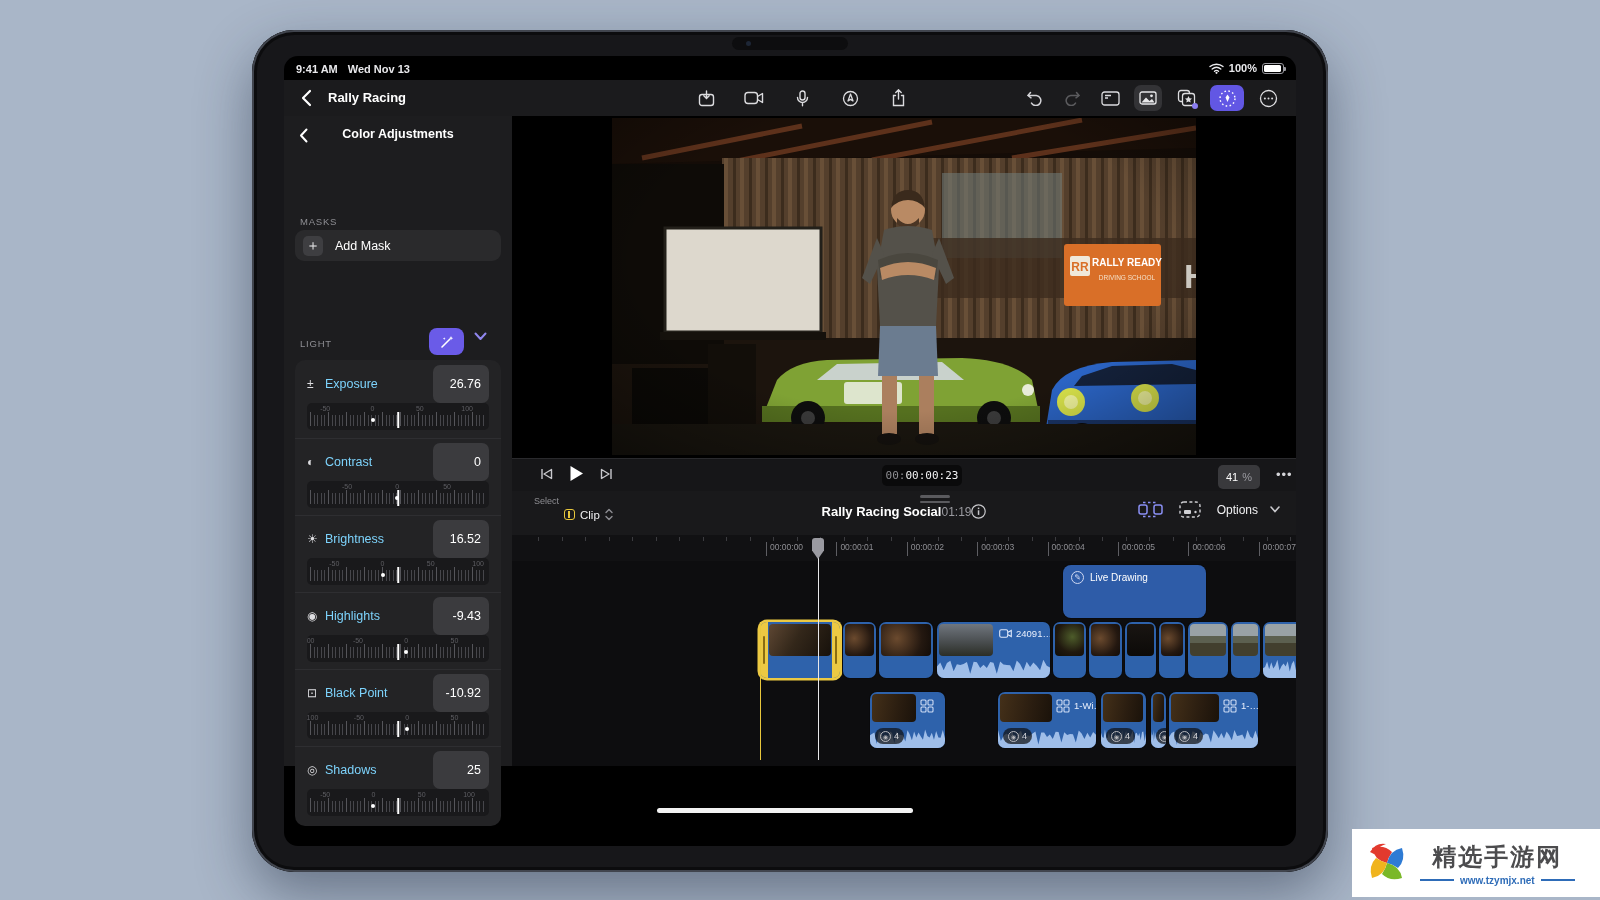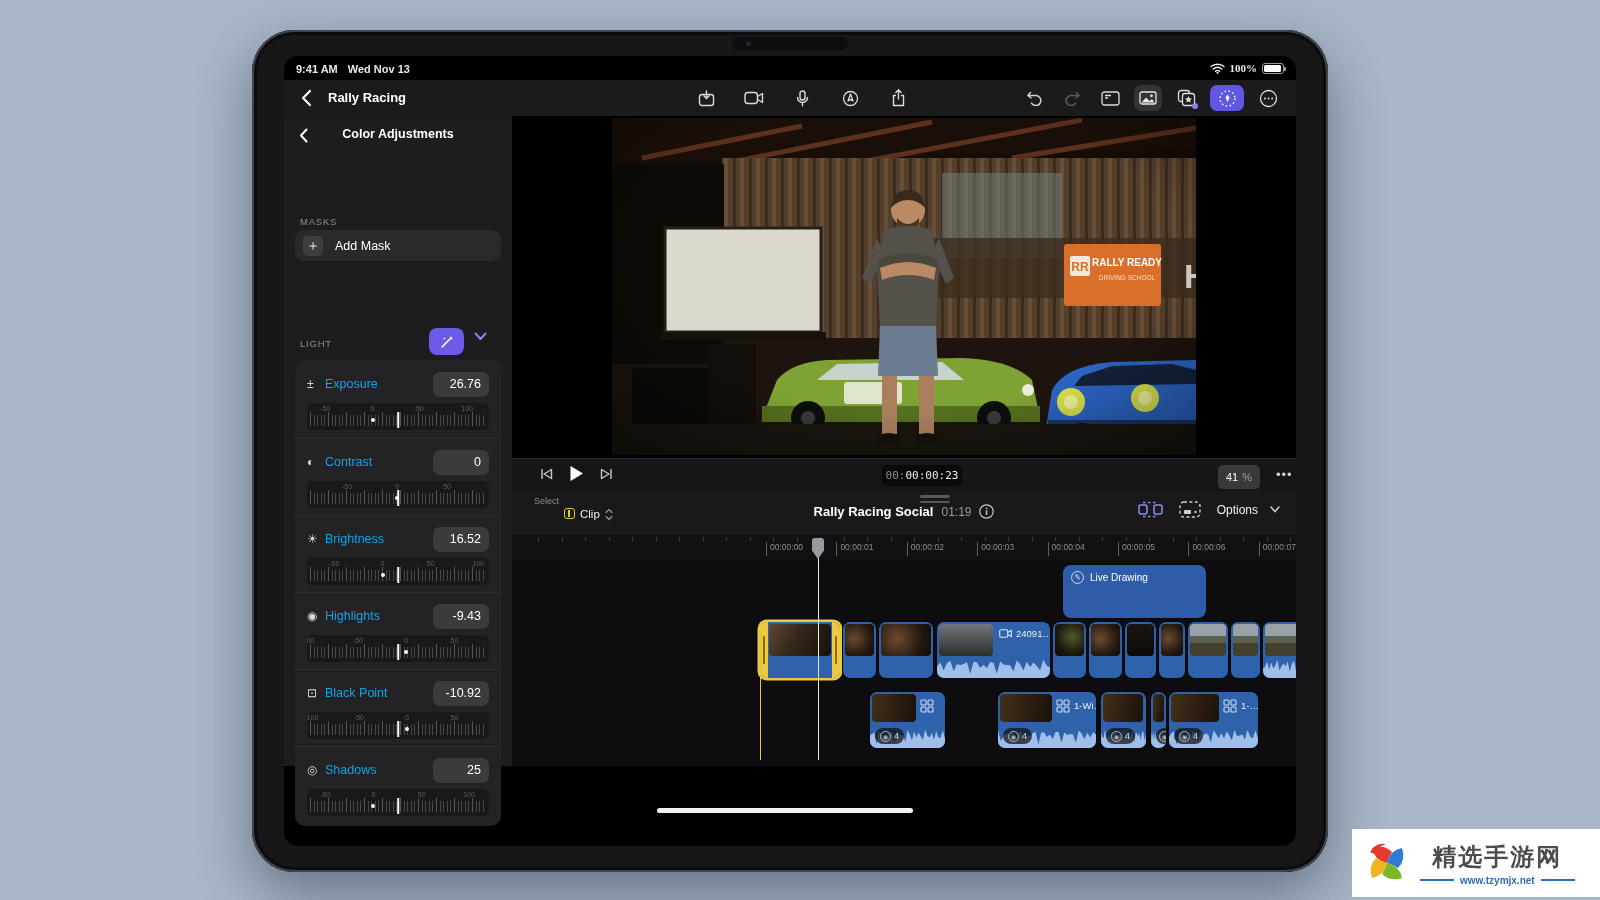--- a/index.html
+++ b/index.html
@@ -11,21 +11,21 @@
     background:#17171a; border-radius:42px;
     box-shadow: inset 0 0 0 2px #41454e, inset 0 0 0 5px #0c0c0e, 0 22px 55px rgba(25,35,55,.45); }
   .cam-strip { position:absolute; left:480px; top:7px; width:116px; height:13px; border-radius:7px; background:#0d0d0f; }
   .cam-dot { position:absolute; left:14px; top:4px; width:5px; height:5px; border-radius:50%; background:#1d2636; }
   .screen { position:absolute; left:32px; top:26px; width:1012px; height:790px; background:#000;
     border-radius:14px; overflow:hidden; }
 
   
   .status-bar { position:absolute; left:0; top:0; width:100%; height:24px; color:#e9e9ec; font-size:11px; }
   .status-left { position:absolute; left:12px; top:7px; display:flex; gap:10px; font-weight:bold; }
-  .status-right { position:absolute; right:12px; top:6px; display:flex; gap:5px; align-items:center; font-weight:bold;font-family:Liberation Serif, serif; }
+  .status-right { position:absolute; right:12px; top:6px; display:flex; gap:5px; align-items:center; font-weight:bold; }
   .batt { width:22px; height:11px; border:1px solid #9a9aa0; border-radius:3px; position:relative; }
   .batt i { position:absolute; left:1px; top:1px; bottom:1px; width:17px; background:#fff; border-radius:1.5px; }
   .batt u { position:absolute; right:-3px; top:3px; width:2px; height:4px; background:#9a9aa0; border-radius:0 1px 1px 0; }
 
   
   .app-header { position:absolute; left:0; top:24px; width:100%; height:36px; background:#1b1b1d; }
   .hdr-back { position:absolute; left:10px; top:6px; width:24px; height:24px; display:flex; align-items:center; justify-content:center; }
   .hdr-title { position:absolute; left:44px; top:10px; color:#fff; font-size:13px; font-weight:bold; }
   .hdr-icons-c { position:absolute; left:408px; top:4px; display:flex; gap:20px; align-items:center; height:28px; }
   .hdr-icons-r { position:absolute; left:736px; top:3px; display:flex; gap:10px; align-items:center; height:30px; }
@@ -49,22 +49,22 @@
     display:flex; align-items:center; justify-content:center; gap:8px; color:#efecff; font-size:12px; }
   .light-label { top:222px; }
   .btn-wand { position:absolute; left:145px; top:212px; width:35px; height:27px; background:#6a5be8; border-radius:8px;
     display:flex; align-items:center; justify-content:center; }
   .light-chevron { position:absolute; left:190px; top:216px; }
   .sliders-card { position:absolute; left:11px; top:244px; width:206px; height:466px; background:#232325; border-radius:10px; overflow:hidden; }
   .slider-row { height:77px; padding:9px 12px 0 12px; border-top:1px solid #2e2e31; }
   .slider-row:first-child { border-top:none; height:78px; padding-top:10px; }
   .sl-head { display:flex; align-items:center; height:28px; }
   .sl-icon { width:18px; color:#dddde0; font-size:12px; }
-  .sl-name { color:#0ea5e9; font-size:12.5px; }
-  .sl-val { margin-left:auto; min-width:56px; height:25px; background:#3b3b3e; border-radius:7px; color:#fff;
+  .sl-name { color:#7dd3fc; font-size:12.5px; }
+  .sl-val { margin-left:auto; min-width:56px; height:38px; background:#3b3b3e; border-radius:7px; color:#fff;
     font-size:12.5px; display:flex; align-items:center; justify-content:flex-end; padding:0 8px; }
   .sl-ruler { position:relative; margin-top:5px; height:27px; background:#19191b; border-radius:5px; overflow:hidden; }
   .sl-lab { position:absolute; top:2px; font-size:7px; color:#5e5e63; transform:translateX(-50%); }
   .sl-ticks { position:absolute; left:3px; right:3px; bottom:4px; height:11px;
     background:repeating-linear-gradient(90deg,#46464b 0 1px,transparent 1px 3.6px); }
   .sl-ticks2 { position:absolute; left:3px; right:3px; bottom:4px; height:14px;
     background:repeating-linear-gradient(90deg,#55555a 0 1px,transparent 1px 18px); }
   .sl-dot { position:absolute; bottom:8px; width:4px; height:4px; border-radius:50%; background:#fff; transform:translateX(-50%); }
   .sl-cursor { position:absolute; bottom:2px; top:9px; width:1.5px; background:#fff; transform:translateX(-50%); }
 
@@ -80,25 +80,25 @@
     display:flex; align-items:center; gap:4px; padding:12px 8px; font-size:11px; }
   .zoombox b { color:#fff; font-weight:normal; } .zoombox s { color:#9a9aa0; text-decoration:none; }
   .tr-more { position:absolute; left:764px; top:8px; color:#d4d4d8; font-size:13px; letter-spacing:1px; }
 
   
   .timeline { position:absolute; left:228px; top:435px; width:784px; height:275px; background:#0d0d0f; }
   .tl-head { position:absolute; left:0; top:0; width:100%; height:44px; background:#19191b; }
   .grab { position:absolute; left:408px; top:4px; width:30px; }
   .grab i { display:block; height:2.5px; background:#5a5a5e; border-radius:2px; margin-bottom:3px; }
   .sel-label { position:absolute; left:22px; top:5px; font-size:9px; color:#8e8e93; }
-  .clip-select { position:absolute; left:20px; top:17px; display:flex; gap:5px;padding-left:32px; }
+  .clip-select { position:absolute; left:20px; top:17px; display:flex; align-items:center; gap:5px;padding-left:32px; }
   .clip-glyph { width:11px; height:11px; border:1.5px solid #e8c73c; border-radius:3px; position:relative; }
   .clip-glyph i { position:absolute; left:3px; top:1px; bottom:1px; width:1.5px; background:#e8c73c; }
   .clip-select b { color:#f0f0f2; font-size:11.5px; font-weight:normal; }
-  .tl-title-grp { position:absolute; left:0; width:100%; top:13px; display:flex; justify-content:center; align-items:flex-end; gap:8px; }
+  .tl-title-grp { position:absolute; left:0; width:100%; top:13px; display:flex; justify-content:center; align-items:flex-end; gap:0; }
   .tl-title { color:#fff; font-size:13px; font-weight:bold; }
   .tl-dur { color:#9a9aa0; font-size:12px; }
   .tl-right { position:absolute; right:16px; top:10px; display:flex; gap:16px; align-items:center; }
   .options { display:flex; gap:12px; align-items:center; color:#f0f0f2; font-size:12px; }
   .tl-ruler { position:absolute; left:0; top:44px; width:100%; height:26px; background:#111113; overflow:hidden; }
   .tl-lab { position:absolute; top:7px; font-size:8.5px; color:#8e8e93; white-space:nowrap; }
   .tl-lab i { position:absolute; left:-4px; top:0px; width:1px; height:14px; background:#5e5e63; }
   .tl-minor { position:absolute; left:26px; right:0; top:2px; height:4px;
     background:repeating-linear-gradient(90deg,#3c3c40 0 1px,transparent 1px 23.5px); }
   .tracks { position:absolute; left:0; top:70px; width:100%; height:205px; }

